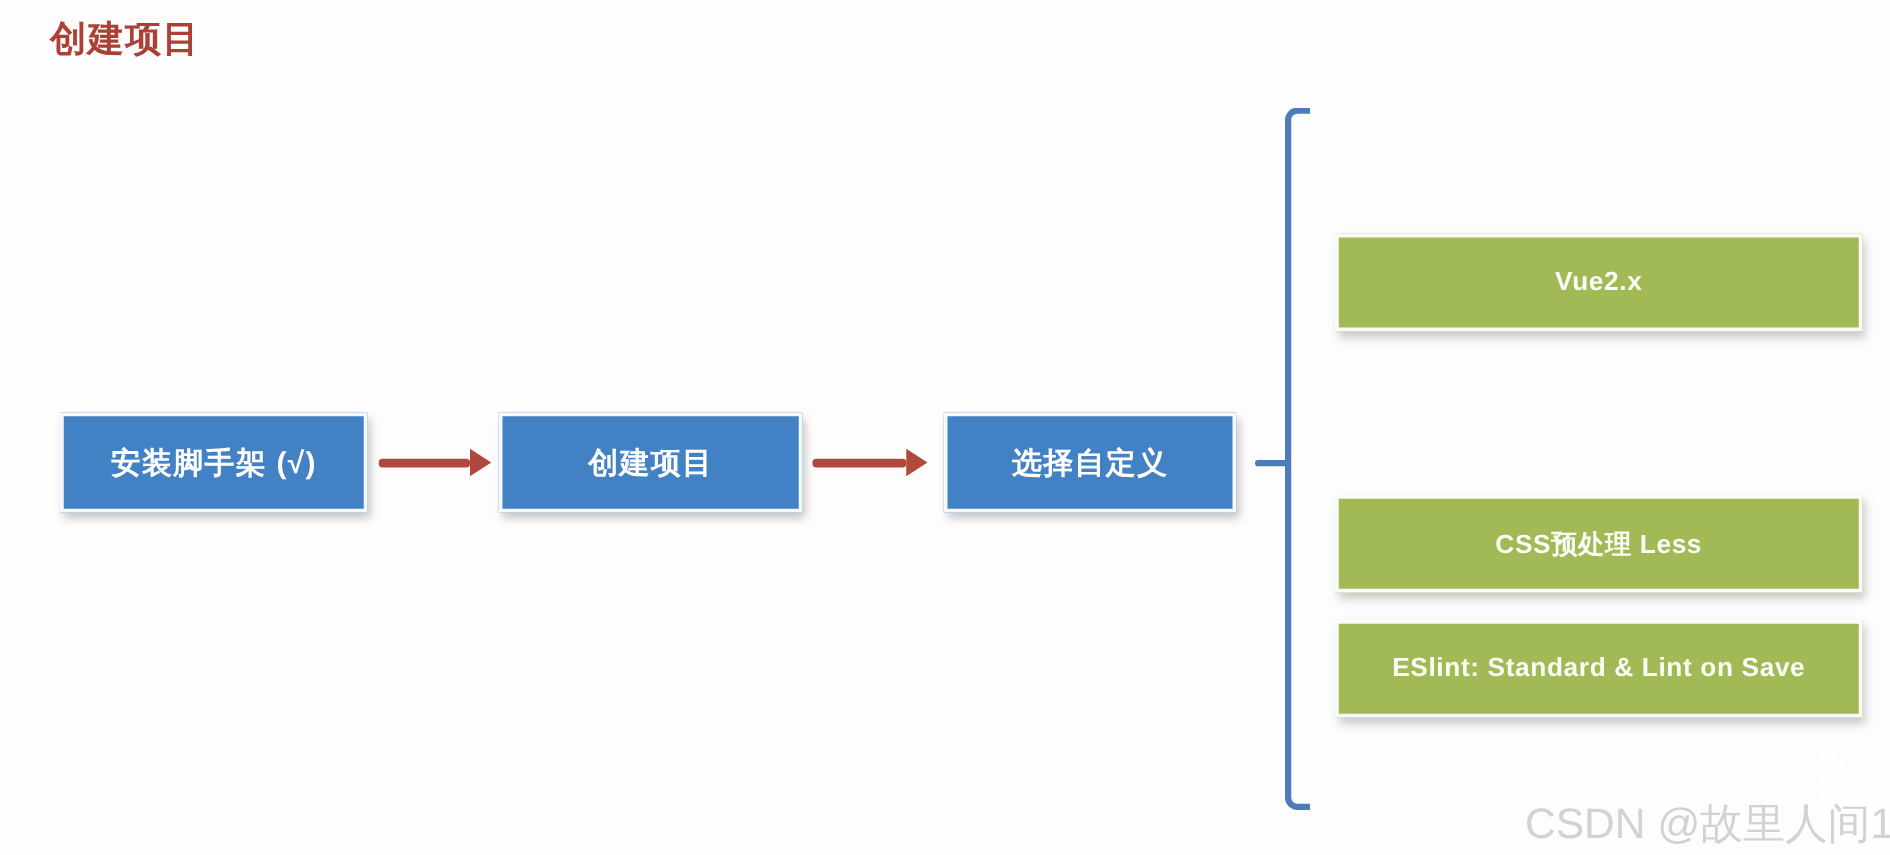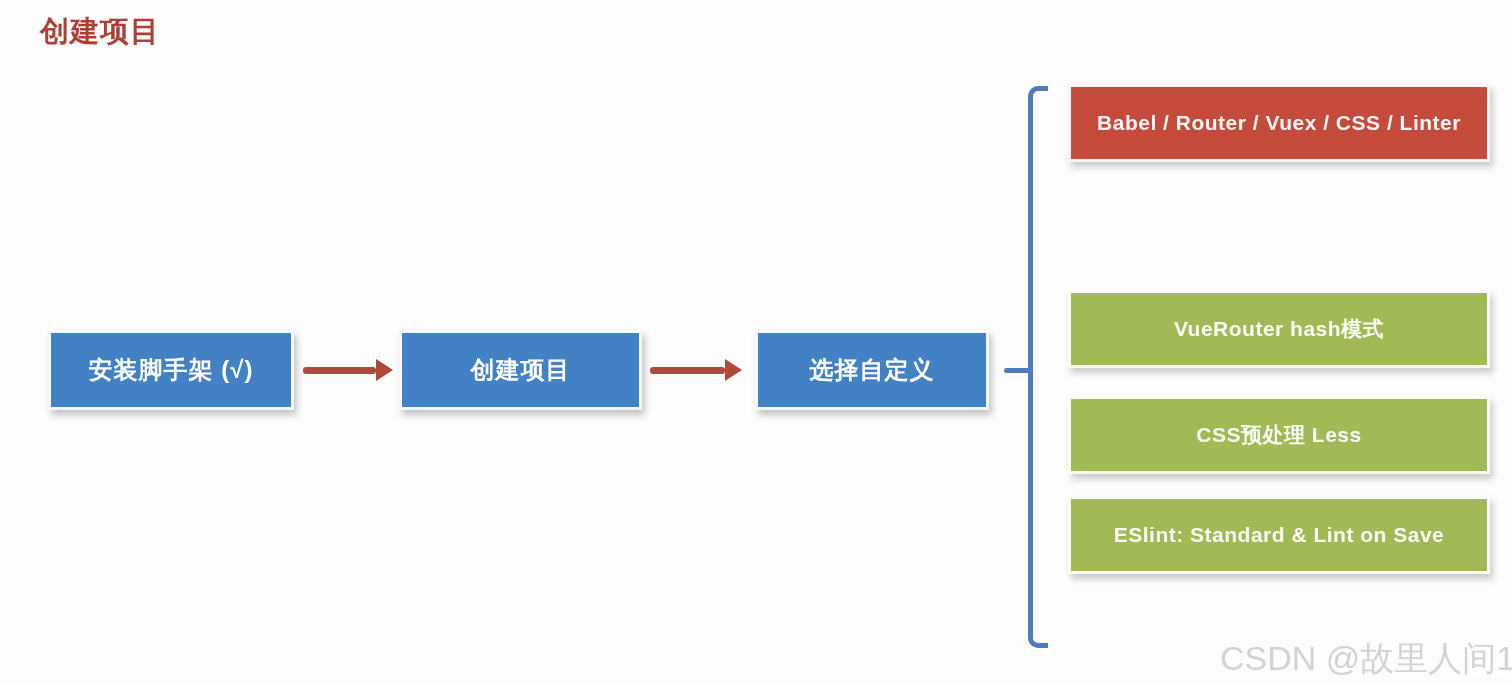--- a/index.html
+++ b/index.html
@@ -120,28 +120,25 @@
     <span class="head"></span>
   </div>
 
   <div class="step" style="left:755px; width:234px">
     <span>选择自定义</span>
   </div>
 
   <div class="bracket-stub"></div>
   <div class="bracket"></div>
 
-  <div class="option" style="top:84px" data-variant="red">
-    <span>Babel / Router / Vuex / CSS / Linter</span>
+
+  <div class="option" style="top:187px" data-variant="green">
+    <span>Vue2.x</span>
   </div>
 
-
-  <div class="option" style="top:290px" data-variant="green">
-    <span>VueRouter hash模式</span>
-  </div>
 
   <div class="option" style="top:396px" data-variant="green">
     <span>CSS预处理 Less</span>
   </div>
 
   <div class="option" style="top:496px" data-variant="green">
     <span>ESlint: Standard &amp; Lint on Save</span>
   </div>
 
 

